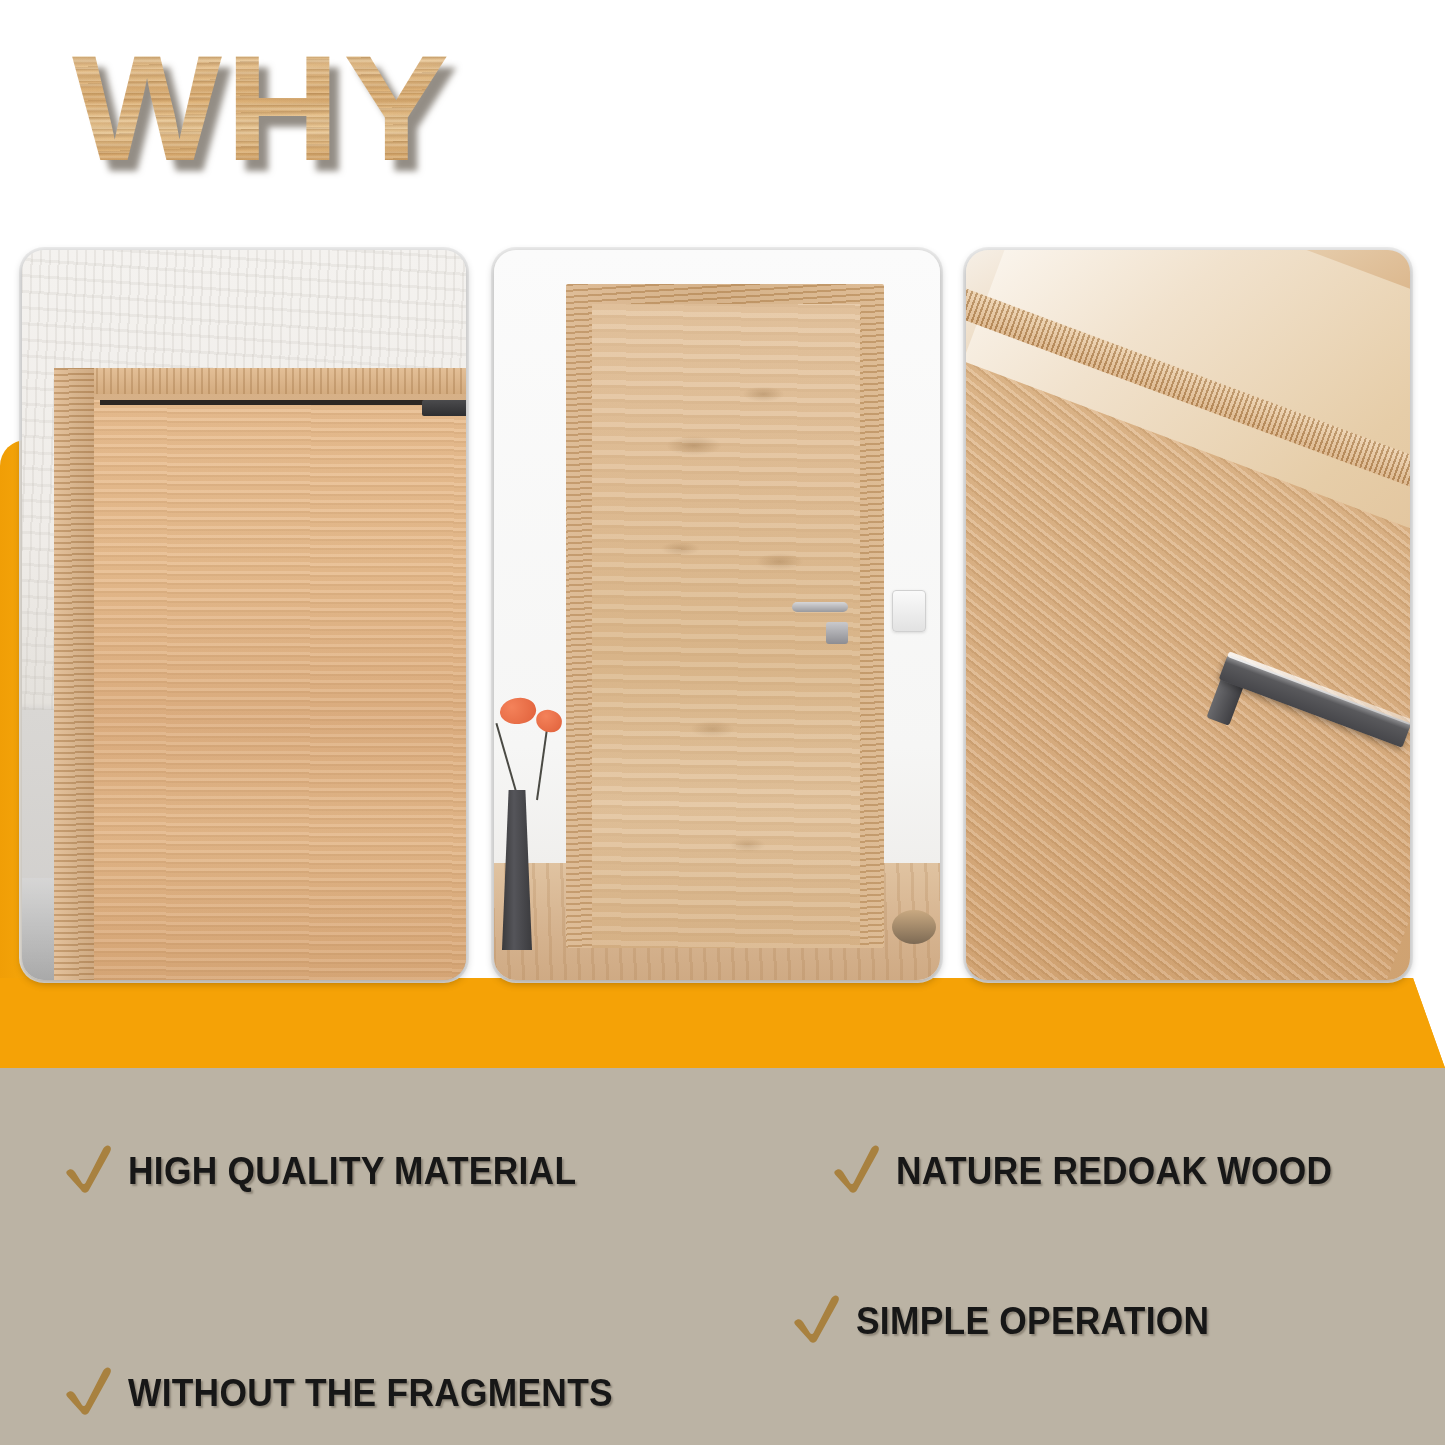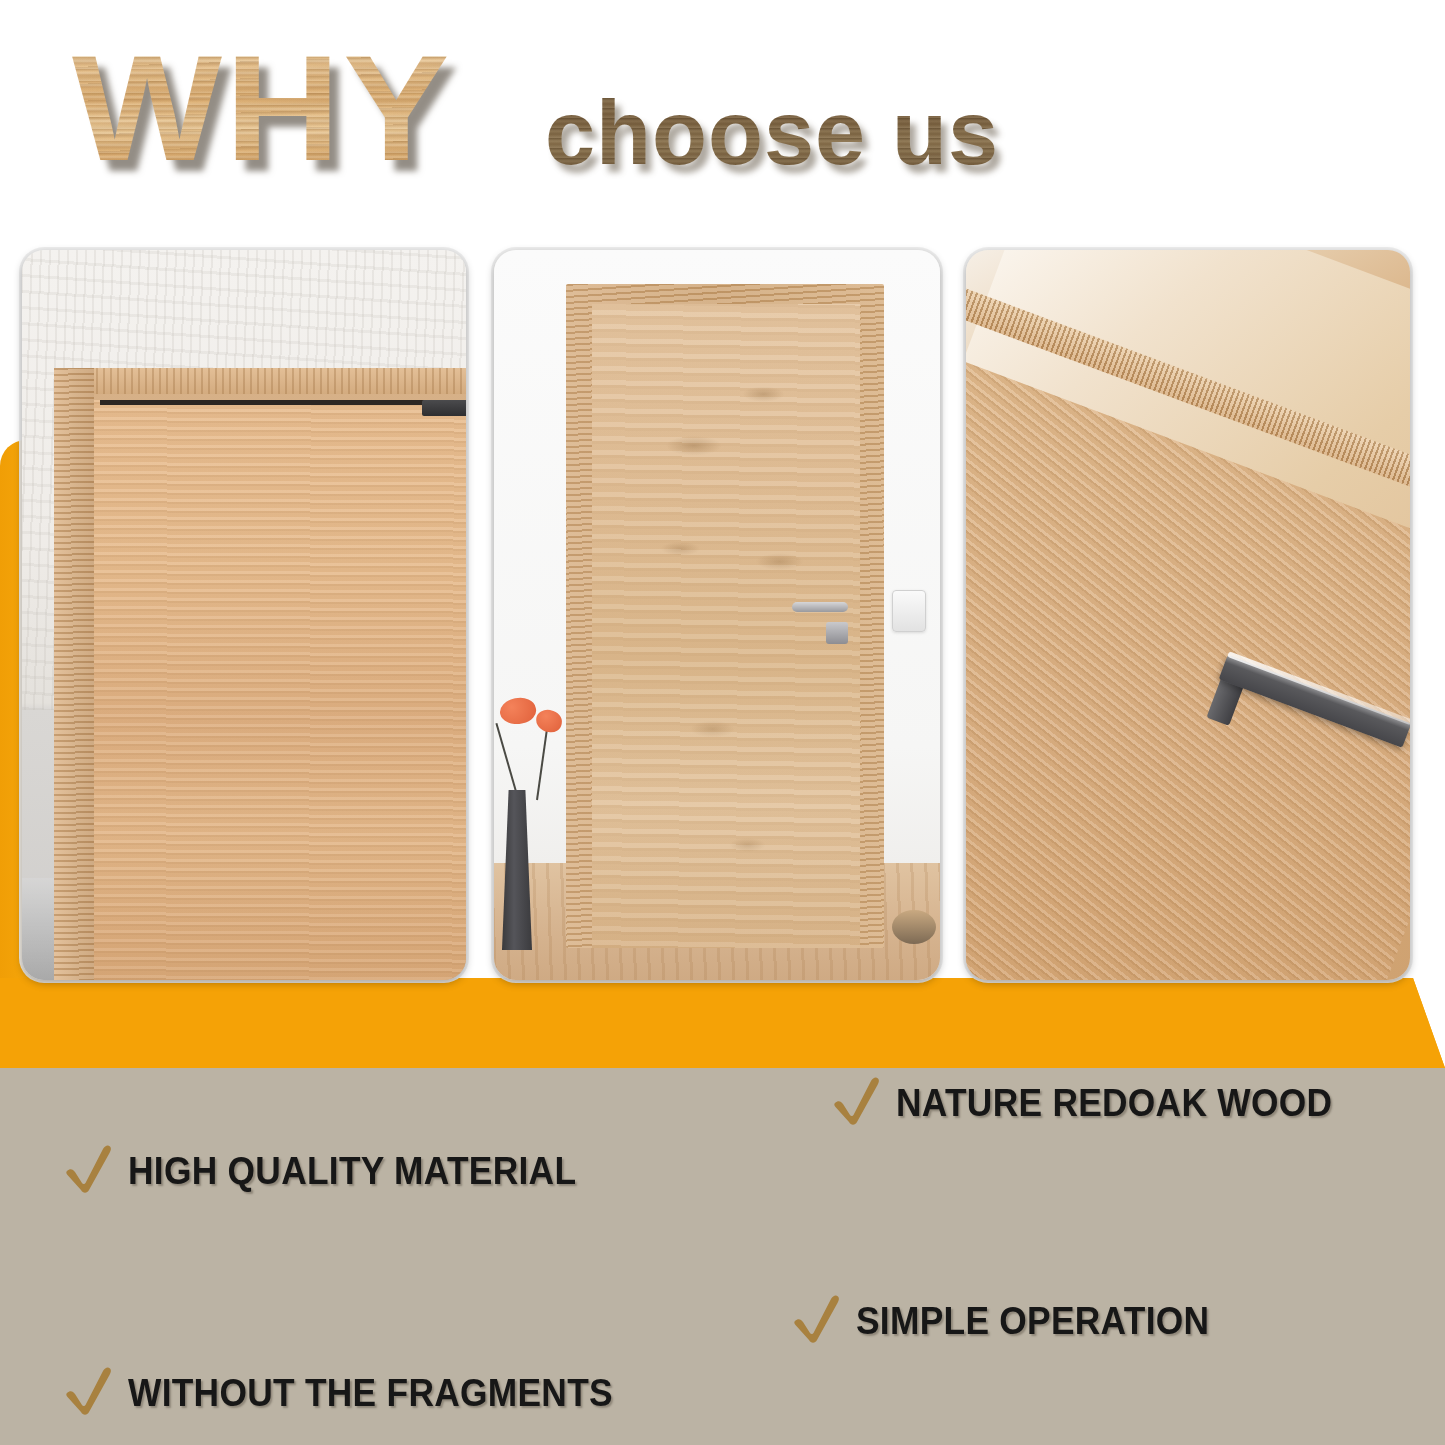--- a/index.html
+++ b/index.html
@@ -272,21 +272,21 @@
     position:absolute;left:0;top:1068px;width:1445px;height:377px;
     background:#bbb3a4;
   }
   .feat{
     position:absolute;
     display:flex;align-items:center;
     white-space:nowrap;
   }
   .feat-1{left:60px;top:1140px;justify-content:center;}
   .feat-2{left:60px;top:1362px;}
-  .feat-3{left:828px;top:1072px;}
+  .feat-3{left:828px;top:1140px;}
   .feat-4{left:788px;top:1290px;}
   .check{
     width:62px;height:62px;flex:0 0 62px;
     margin-right:6px;
     position:relative;
     top:-2px;
   }
   .check svg{display:block;width:62px;height:62px;}
   .feat-label{
     font-family:"Liberation Sans", sans-serif;
@@ -298,21 +298,20 @@
     transform:scaleX(.93);
     transform-origin:left center;
     text-shadow:2px 2px 2px rgba(60,52,40,.35);
   }
 </style>
 </head>
 <body>
 
 <div id="header">
   <div id="title-why">WHY</div>
-  <div id="title-choose">choose us</div>
 </div>
 
 <div id="orange-band">
   <div id="orange-vert"></div>
   <div id="orange-horz"></div>
   <div id="orange-diag"></div>
 </div>
 
 <div class="panel" id="panel-1">
   <div class="p1-wall"></div>

